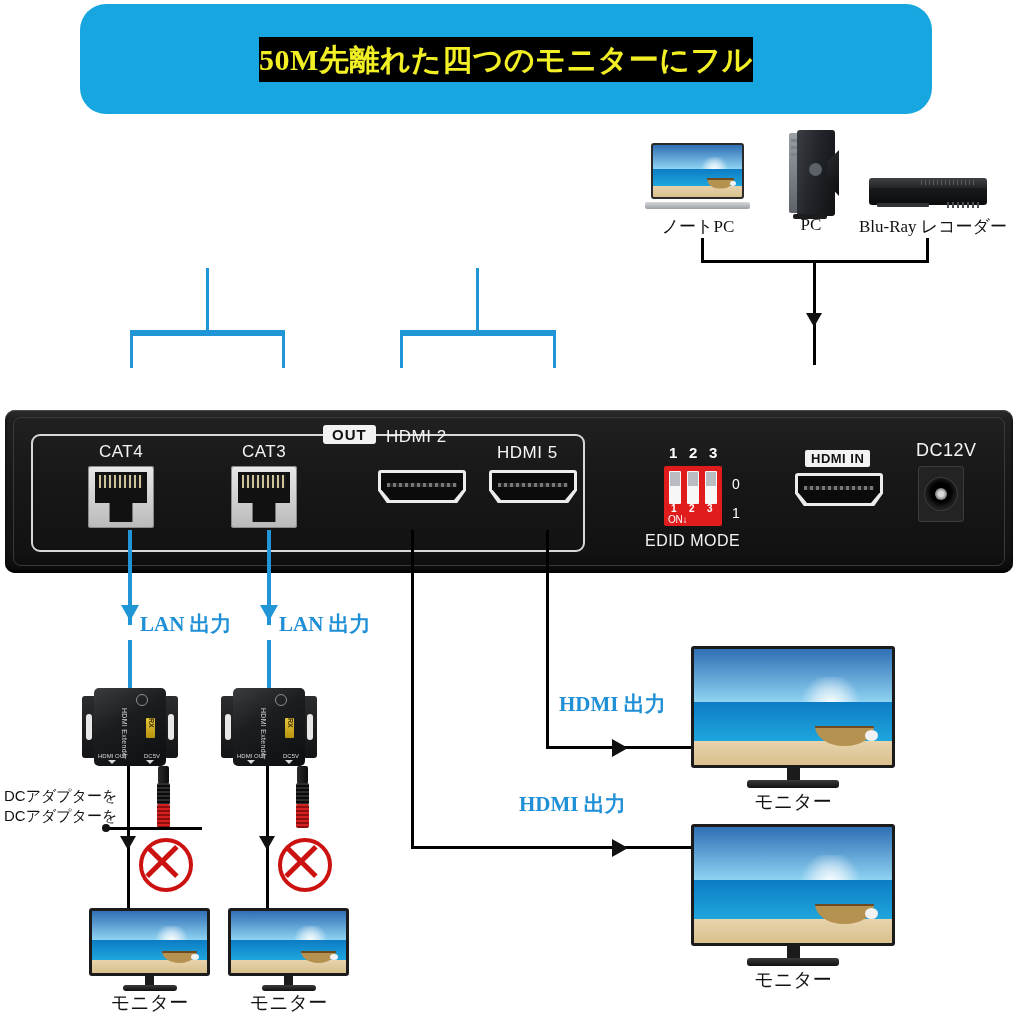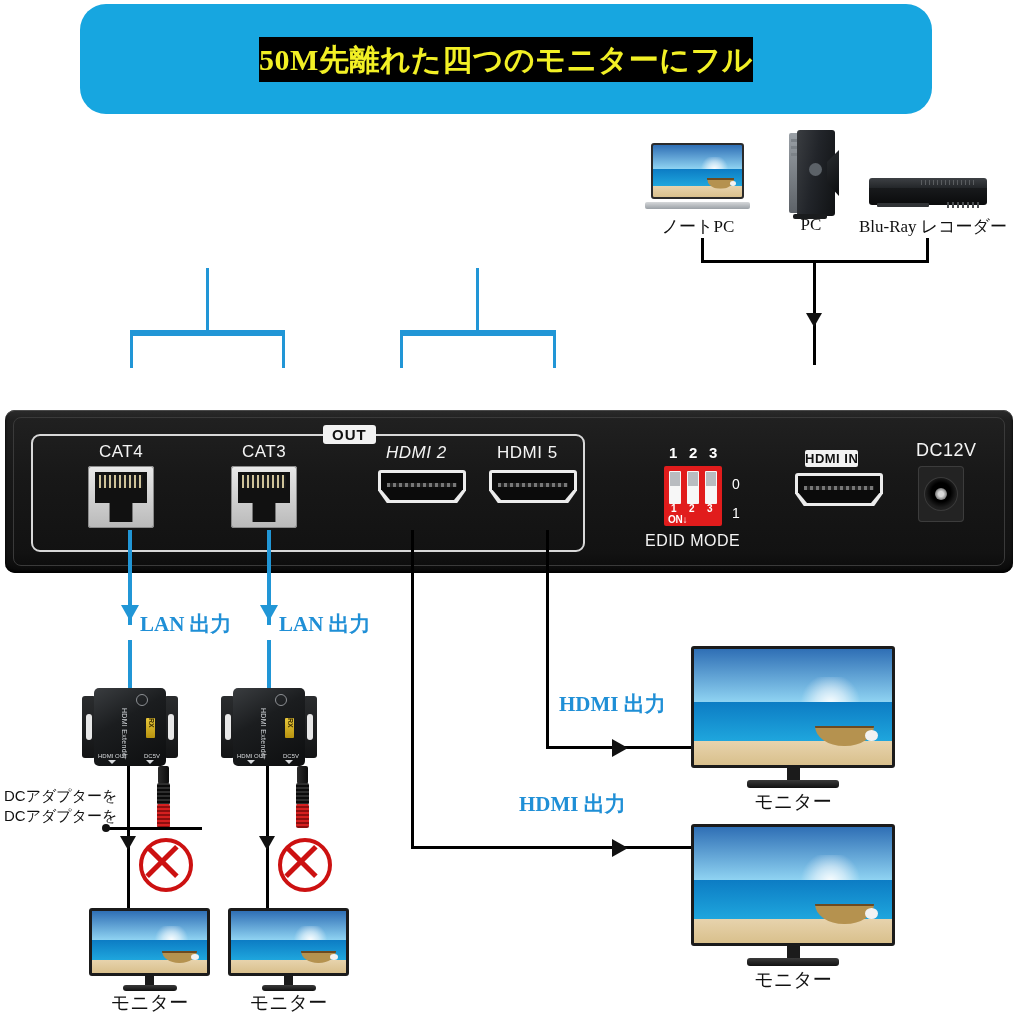--- a/index.html
+++ b/index.html
@@ -147,21 +147,21 @@
   .hdmi .inner{
     position:absolute;left:3px;top:3px;width:82px;height:27px;background:#0b0b0b;
     clip-path:polygon(0 0,100% 0,100% 60%,89% 100%,11% 100%,0 60%);
   }
   .hdmi .bar{
     position:absolute;left:9px;top:13px;width:70px;height:4px;
     background:repeating-linear-gradient(90deg,#777 0 3px,#222 3px 6px);
   }
   #hdmiInTag{
     position:absolute;background:#f2f2f2;color:#111;font-weight:bold;font-size:13px;
-    padding:1px 0;border-radius:2px;letter-spacing:.5px;
+    padding:1px 6px;border-radius:2px;letter-spacing:.5px;
     font-family:"Liberation Sans",sans-serif;white-space:nowrap;
   }
   #dcjack{
     position:absolute;width:46px;height:56px;background:#232323;border-radius:4px;
     box-shadow:inset 0 0 0 1px #3c3c3c;
   }
   #dcjack .ring{
     position:absolute;left:6px;top:11px;width:34px;height:34px;border-radius:50%;
     background:radial-gradient(circle at 50% 45%,#000 38%,#1d1d1d 60%,#2c2c2c 100%);
     box-shadow:inset 0 0 0 1px #3a3a3a;
@@ -177,21 +177,21 @@
     position:absolute;top:5px;width:12px;height:33px;background:#f7f7f7;border-radius:1px;
   }
   #dip .sw i{
     position:absolute;left:1px;top:1px;width:10px;height:14px;background:#b9bcc0;display:block;
   }
   #dip .num{
     position:absolute;bottom:12px;color:#fff;font-size:10px;font-weight:bold;
     font-family:"Liberation Sans",sans-serif;
   }
   #dip .on{
-    position:absolute;left:4px;bottom:1px;color:#fff;font-size:10px;font-weight:bold;
+    position:absolute;left:4px;bottom:1px;color:#fff;font-size:10px;font-weight:normal;
     font-family:"Liberation Sans",sans-serif;letter-spacing:-.3px;
   }
   .dipTop{
     position:absolute;color:#fff;font-size:15px;font-weight:bold;
     font-family:"Liberation Sans",sans-serif;
   }
   .dipSide{
     position:absolute;color:#fff;font-size:14px;font-family:"Liberation Sans",sans-serif;
   }
   #edidlbl{
@@ -360,21 +360,21 @@
     <div class="cavity"></div>
       <div class="pins"></div>
   </div>
 
   <div class="portlbl" style="left:237px;top:32px;">CAT3</div>
   <div class="rj45" style="left:226px;top:56px;">
     <div class="cavity"></div>
       <div class="pins"></div>
   </div>
 
-  <div class="portlbl" style="left:381px;top:33px;font-style:italic;">HDMI 2</div>
+  <div class="portlbl" style="left:381px;top:17px;">HDMI 2</div>
   <div class="hdmi" style="left:373px;top:60px;">
     <div class="inner"></div>
       <div class="bar"></div>
   </div>
 
   <div class="portlbl" style="left:492px;top:33px;">HDMI 5</div>
   <div class="hdmi" style="left:484px;top:60px;">
     <div class="inner"></div>
       <div class="bar"></div>
   </div>

